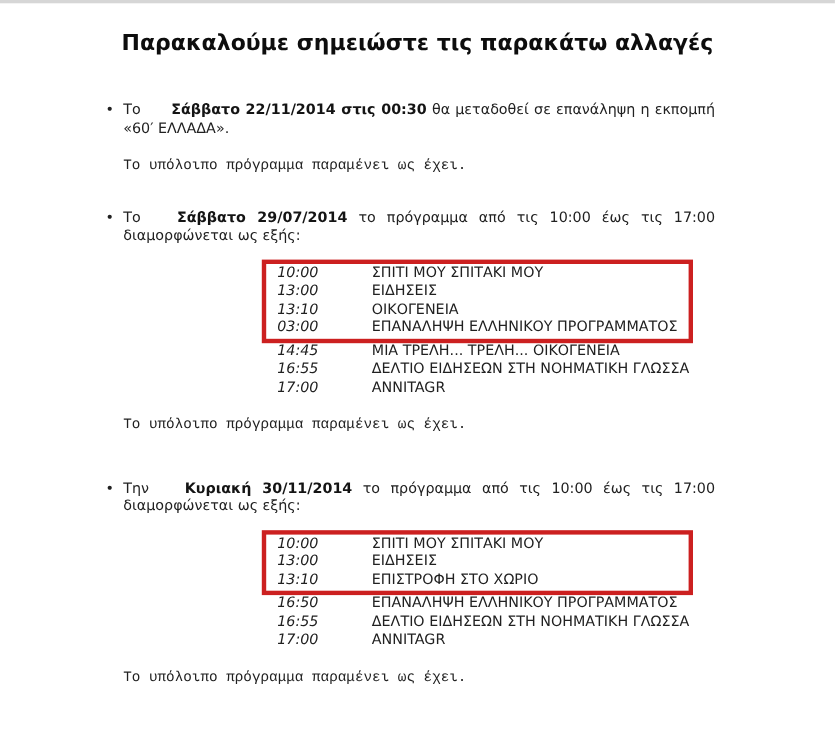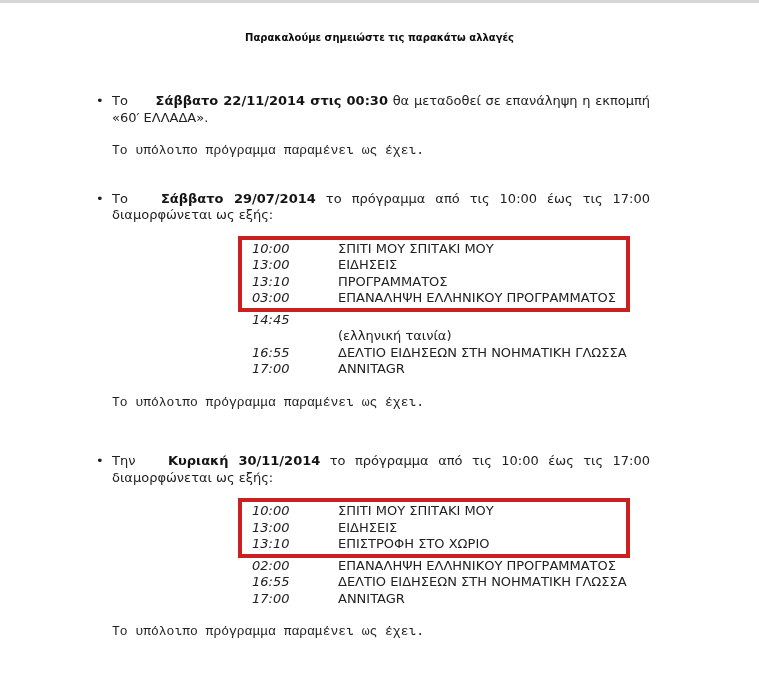--- a/index.html
+++ b/index.html
@@ -12,21 +12,21 @@
     border-top: 3px solid #d6d6d6;
     overflow: hidden;
     font-family: "DejaVu Sans", "Liberation Sans", sans-serif;
     font-size: 13px;
     color: #212121;
   }
   .doc-title {
     margin-top: 26px;
     text-align: center;
     font-weight: bold;
-    font-size: 10px;
+    font-size: 20px;
     line-height: 18px;
     color: #0d0d0d;
   }
   ul.bullets {
     list-style: none;
     margin: 46px 0 0 0;
     padding: 0 0 0 112px;
   }
   ul.bullets > li {
     position: relative;
@@ -92,33 +92,33 @@
           <div class="sched-row">
               <span class="time">10:00</span>
               <span class="prog">ΣΠΙΤΙ ΜΟΥ ΣΠΙΤΑΚΙ ΜΟΥ</span>
             </div>
           <div class="sched-row">
               <span class="time">13:00</span>
               <span class="prog">ΕΙΔΗΣΕΙΣ</span>
             </div>
           <div class="sched-row">
               <span class="time">13:10</span>
-              <span class="prog">ΠΡΟΓΡΑΜΜΑΤΟΣ</span>
+              <span class="prog">ΟΙΚΟΓΕΝΕΙΑ</span>
             </div>
           <div class="sched-row">
               <span class="time">03:00</span>
               <span class="prog">ΕΠΑΝΑΛΗΨΗ ΕΛΛΗΝΙΚΟΥ ΠΡΟΓΡΑΜΜΑΤΟΣ</span>
             </div>
         </div>
         <div class="sched-row">
             <span class="time">14:45</span>
+            <span class="prog">ΜΙΑ ΤΡΕΛΗ... ΤΡΕΛΗ... ΟΙΚΟΓΕΝΕΙΑ</span>
           </div>
         <div class="sched-row">
             <span class="time"></span>
-            <span class="prog">(ελληνική ταινία)</span>
           </div>
         <div class="sched-row">
             <span class="time">16:55</span>
             <span class="prog">ΔΕΛΤΙΟ ΕΙΔΗΣΕΩΝ ΣΤΗ ΝΟΗΜΑΤΙΚΗ ΓΛΩΣΣΑ</span>
           </div>
         <div class="sched-row">
             <span class="time">17:00</span>
             <span class="prog">ANNITAGR</span>
           </div>
       </div>
@@ -138,21 +138,21 @@
           <div class="sched-row">
               <span class="time">13:00</span>
               <span class="prog">ΕΙΔΗΣΕΙΣ</span>
             </div>
           <div class="sched-row">
               <span class="time">13:10</span>
               <span class="prog">ΕΠΙΣΤΡΟΦΗ ΣΤΟ ΧΩΡΙΟ</span>
             </div>
         </div>
         <div class="sched-row">
-            <span class="time">02:00</span>
+            <span class="time">16:50</span>
             <span class="prog">ΕΠΑΝΑΛΗΨΗ ΕΛΛΗΝΙΚΟΥ ΠΡΟΓΡΑΜΜΑΤΟΣ</span>
           </div>
         <div class="sched-row">
             <span class="time">16:55</span>
             <span class="prog">ΔΕΛΤΙΟ ΕΙΔΗΣΕΩΝ ΣΤΗ ΝΟΗΜΑΤΙΚΗ ΓΛΩΣΣΑ</span>
           </div>
         <div class="sched-row">
             <span class="time">17:00</span>
             <span class="prog">ANNITAGR</span>
           </div>

